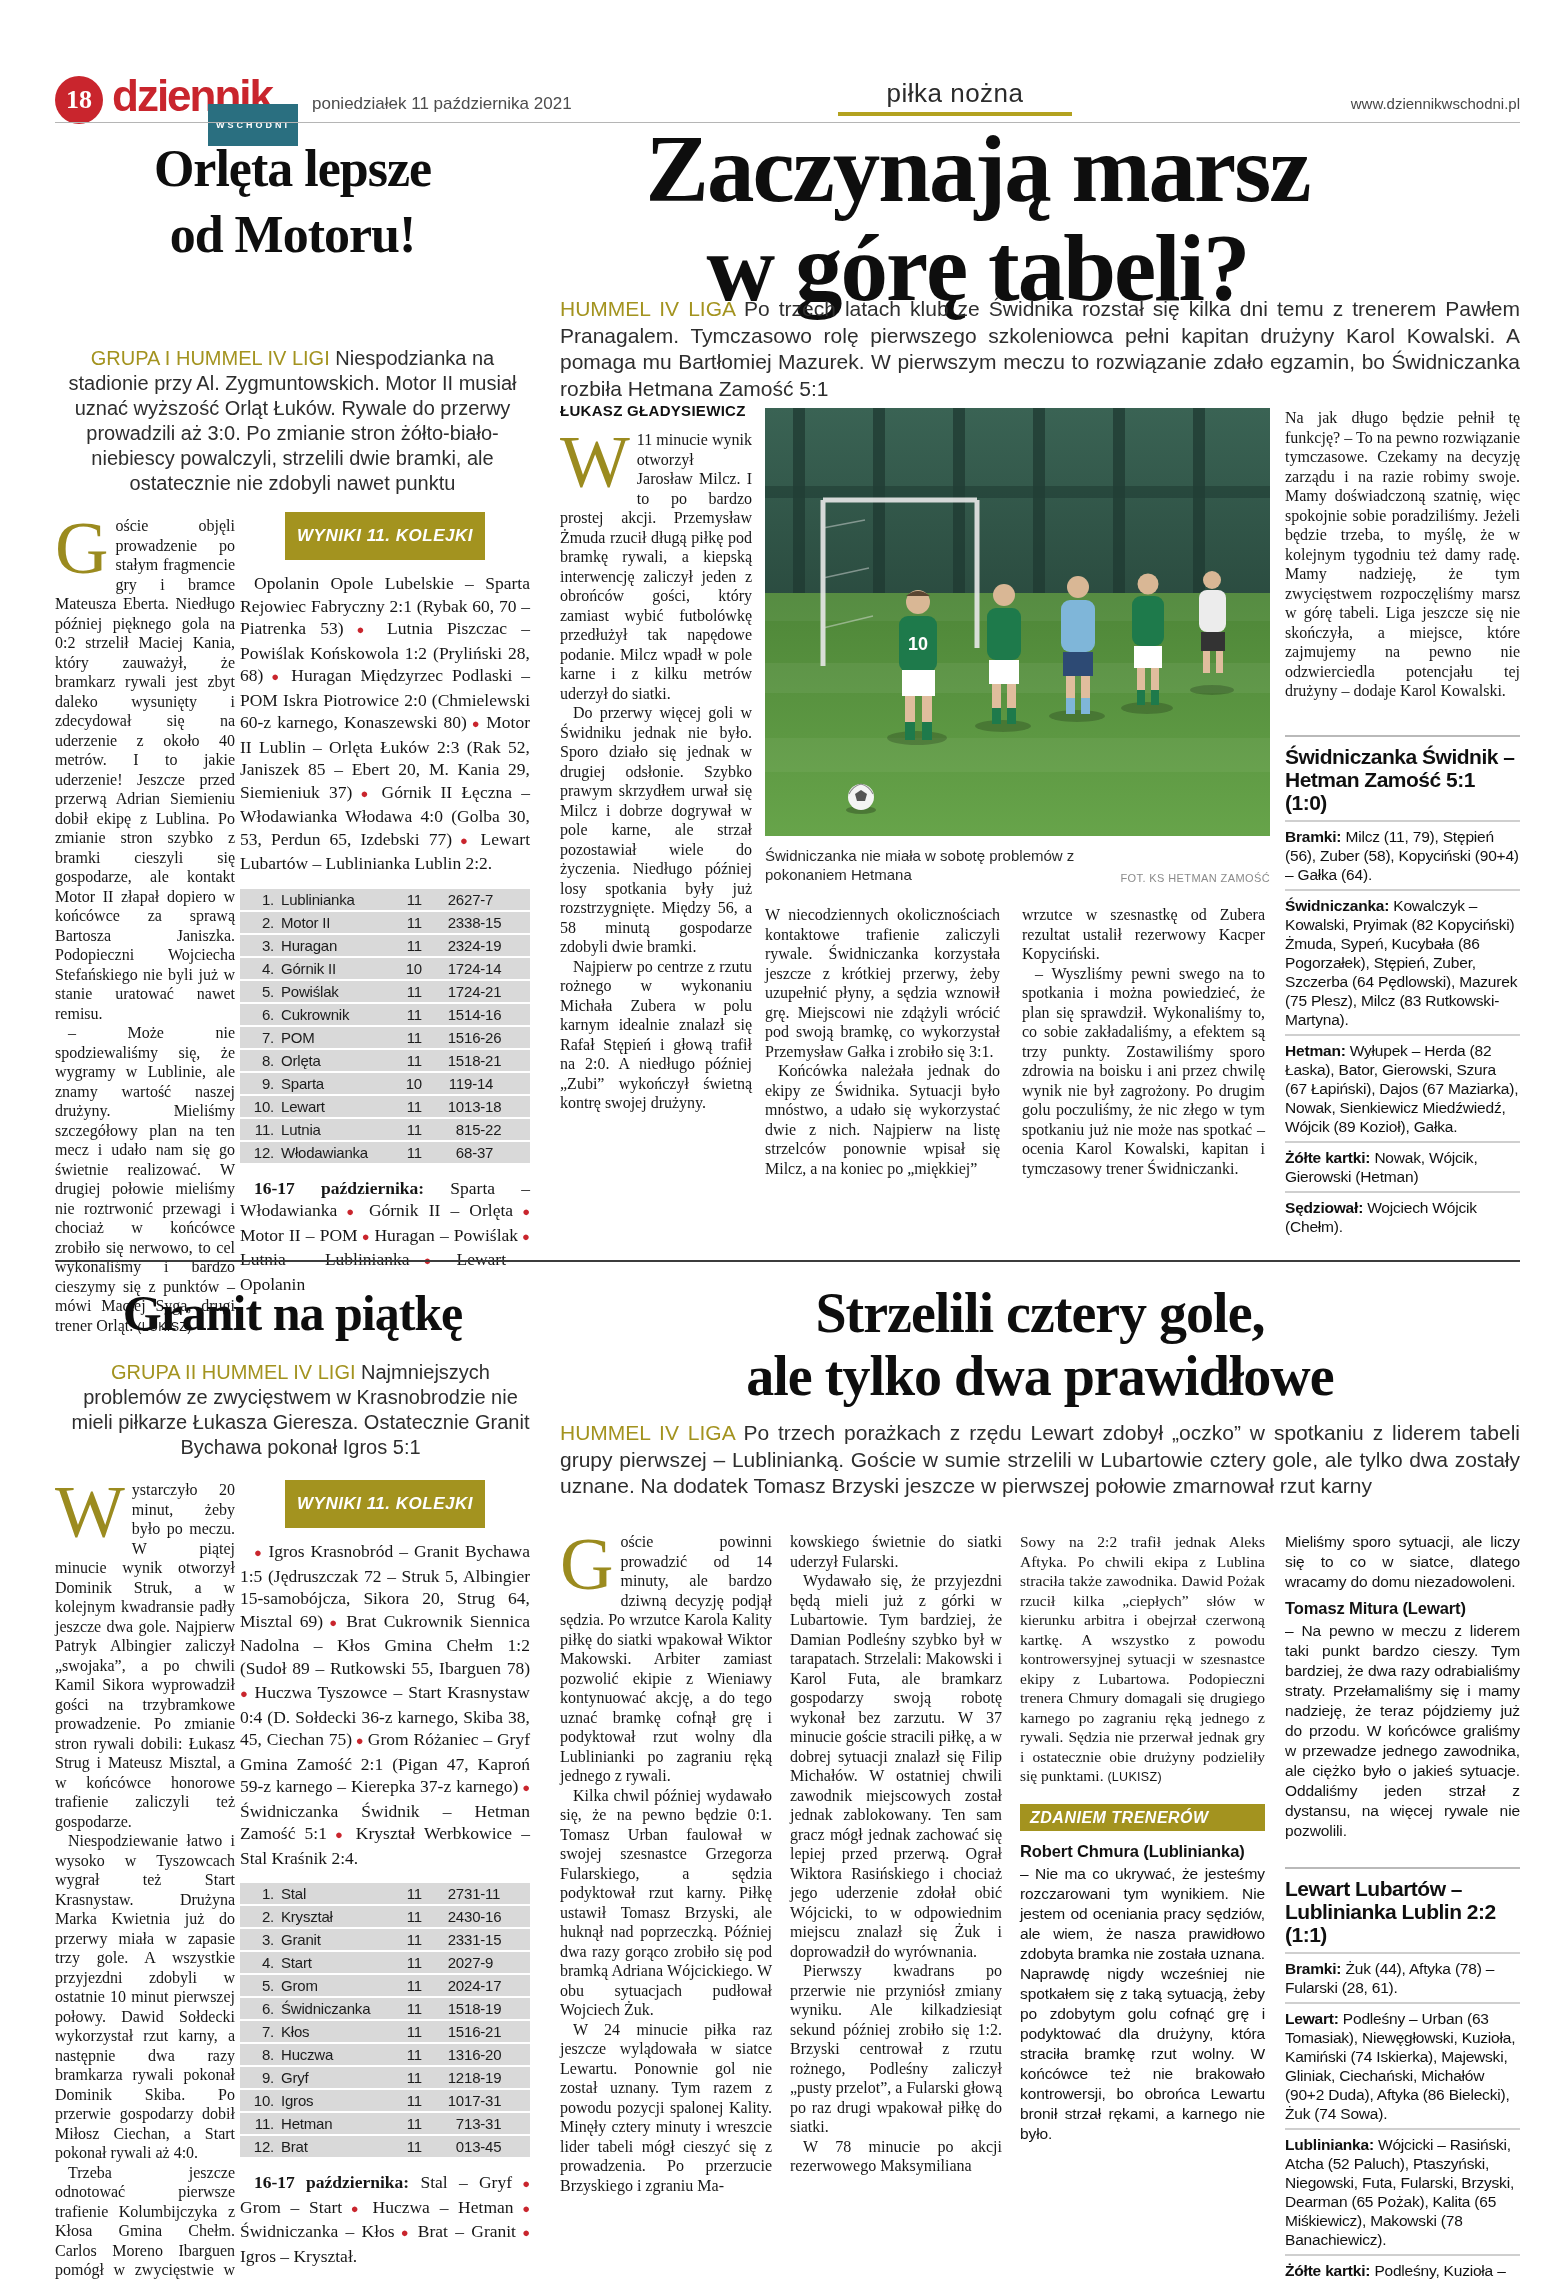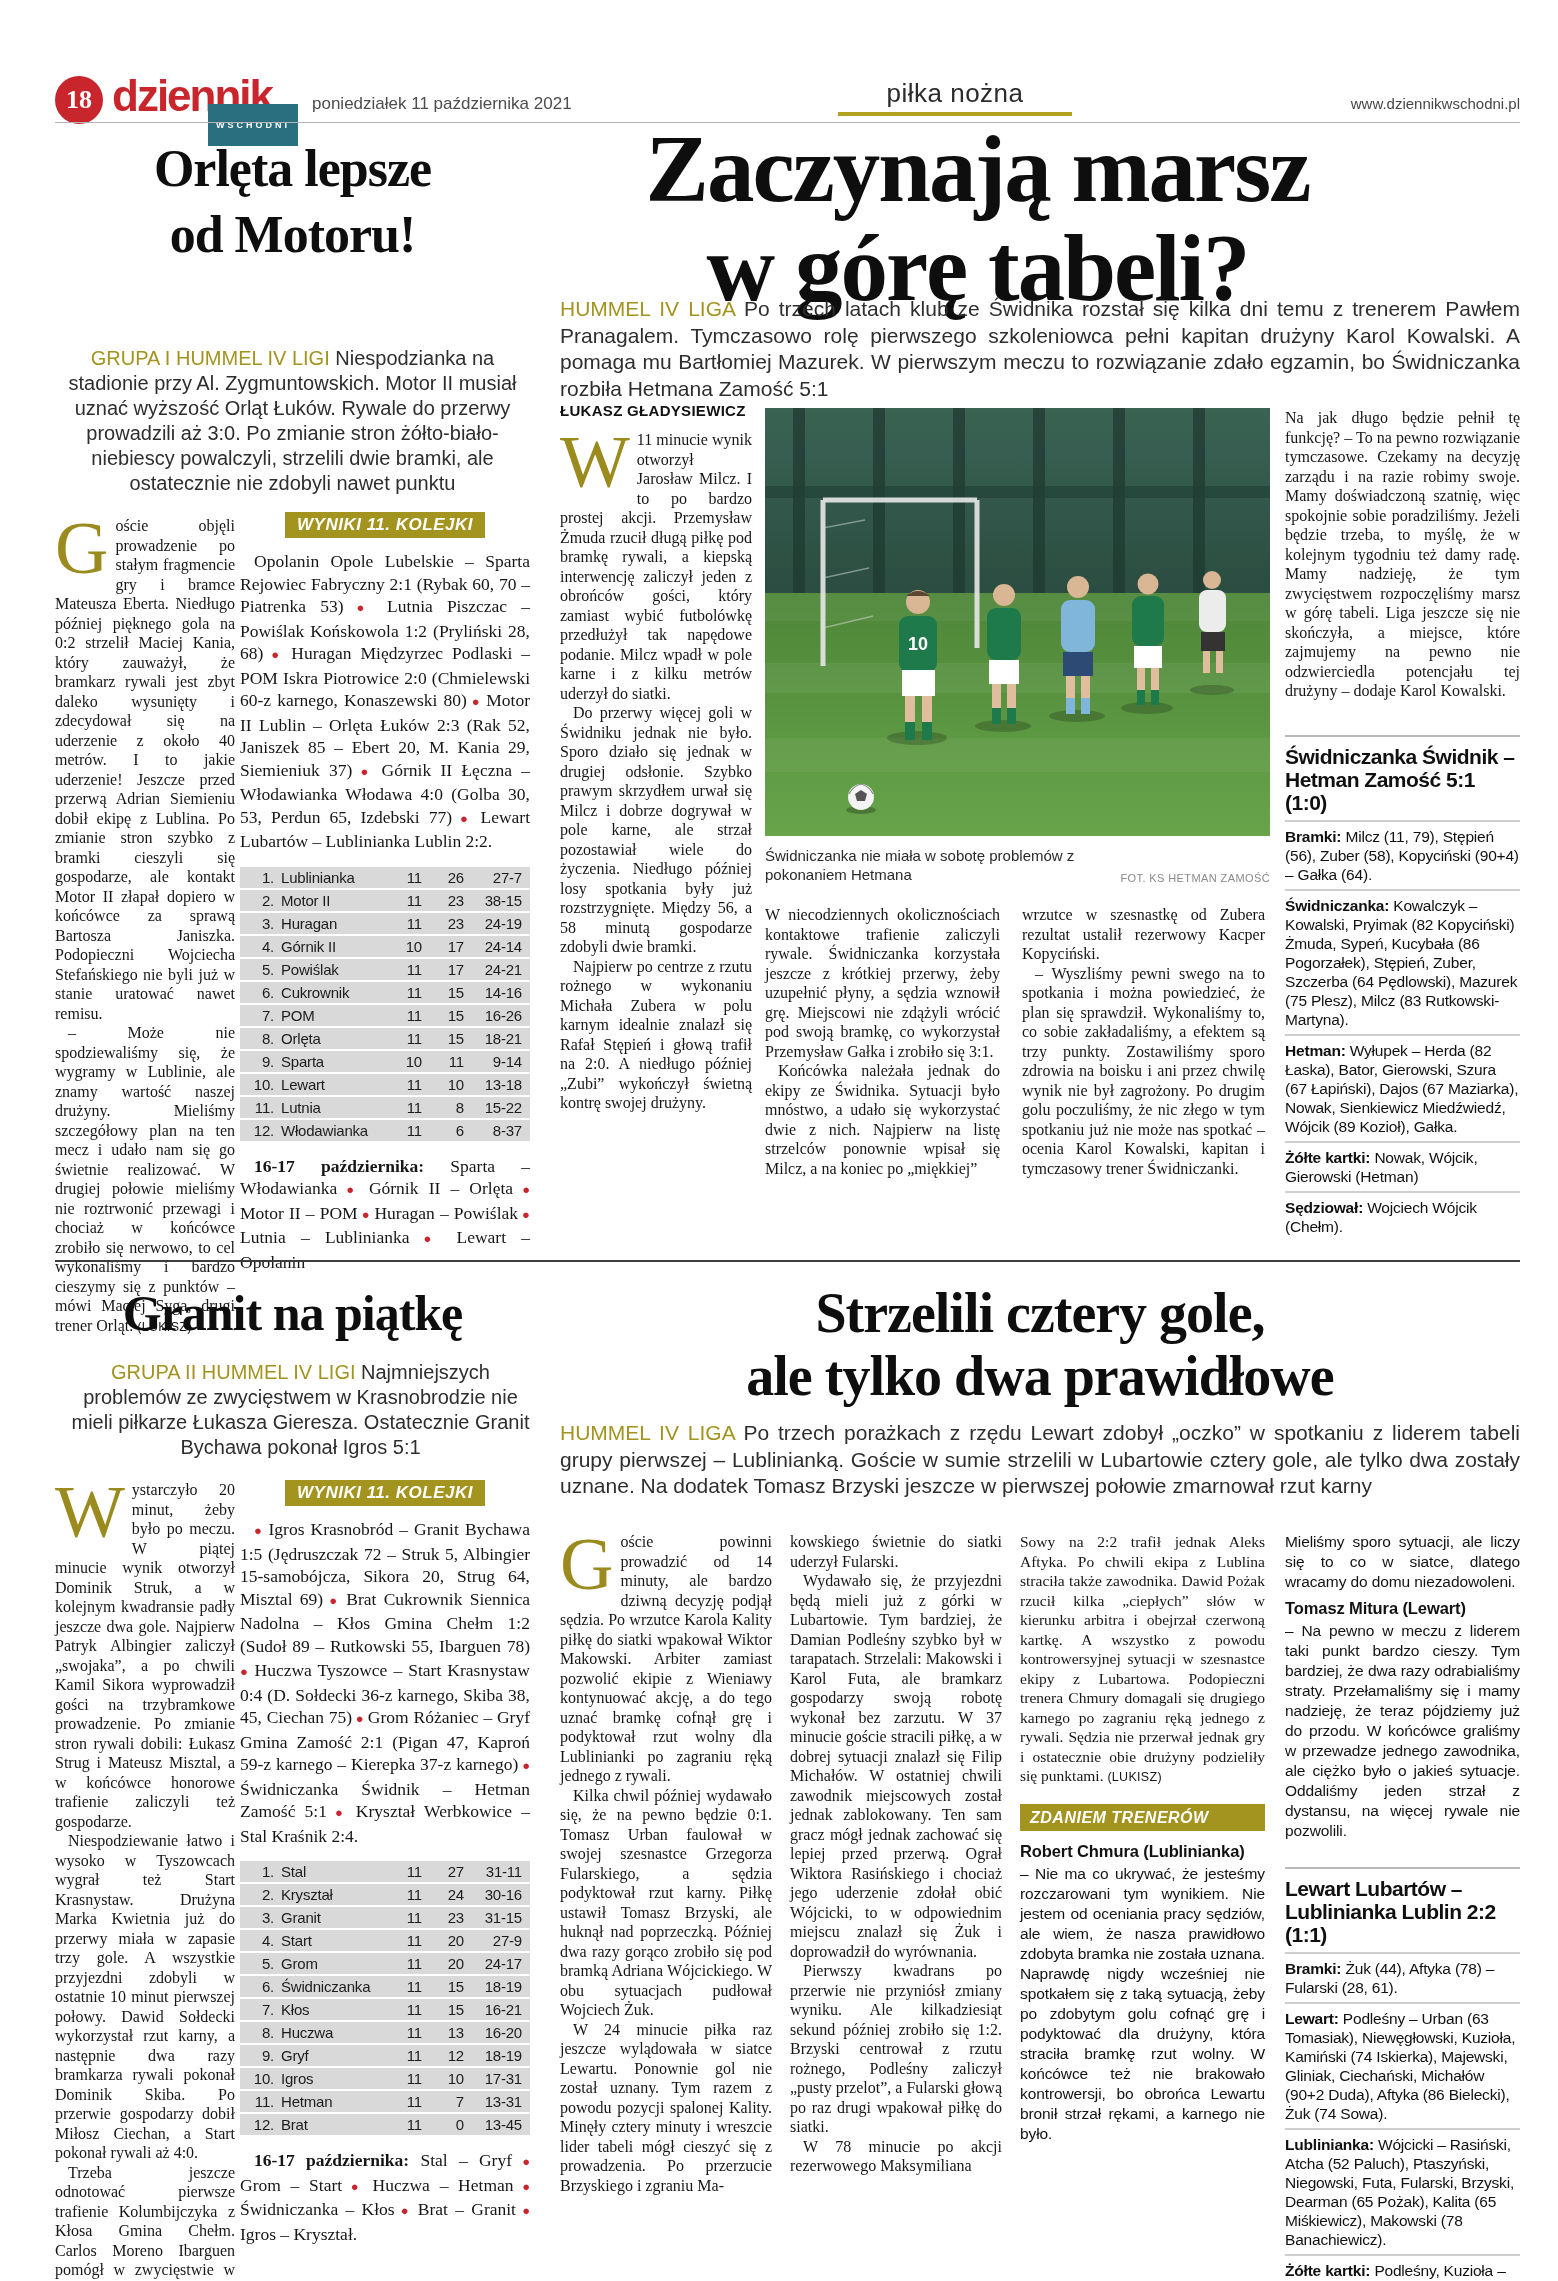--- a/index.html
+++ b/index.html
@@ -37,33 +37,33 @@
            text-align:justify;color:#161616}
   .bodycol p{margin:0}
   .bodycol p + p{text-indent:13px}
   .dropcap{float:left;font-family:"Liberation Serif",serif;font-size:74px;line-height:57px;
            color:#9b8b1f;padding:4px 7px 0 0}
   .sig{font-family:"Liberation Sans",sans-serif;font-size:12.5px;font-weight:400;letter-spacing:.3px;white-space:nowrap}
 
   
   .res-header{display:table;margin:0 auto;background:#a3931f;color:#fff;
               font:italic 700 17px/20px "Liberation Sans",sans-serif;
-              padding:3px 12px;letter-spacing:.5px}
+              padding:14px 12px;letter-spacing:.5px}
   .results,.fixtures{font-family:"Liberation Serif",serif;font-size:17.5px;line-height:22.5px;
            text-align:justify;color:#161616;margin:12px 0 0;text-indent:14px}
   .fixtures{margin-top:14px}
   .rbullet{color:#c9252d;font-size:13px}
   .ltable{margin-top:14px;font-family:"Liberation Sans",sans-serif;font-size:15px;color:#1c1c1c}
   .trow{display:flex;align-items:center;background:#d9d9d9;height:21px;margin-bottom:2px;
         padding:0 8px;letter-spacing:-.2px}
   .tcell.c0{width:26px;text-align:right;margin-right:7px}
   .tcell.c1{flex:1;text-align:left}
   .tcell.c2{width:34px;text-align:right}
   .tcell.c3{width:42px;text-align:right}
-  .tcell.c4{width:58px;text-align:right}
+  .tcell.c4{width:58px;}
 
   
   .statbox{font-family:"Liberation Sans",sans-serif;color:#101010;letter-spacing:-.2px}
   .statbox .title{font-size:21px;line-height:23px;font-weight:700;border-top:2px solid #b9b9b9;
                   padding-top:8px;margin:0 0 6px;letter-spacing:-.5px}
   .statrow{border-top:2px solid #cfcfcf;padding:5px 0;font-size:15.5px;line-height:19px;text-align:left}
 
   
   .sanscol{font-family:"Liberation Sans",sans-serif;font-size:15.5px;line-height:20px;
            text-align:justify;letter-spacing:-.1px;color:#121212}

